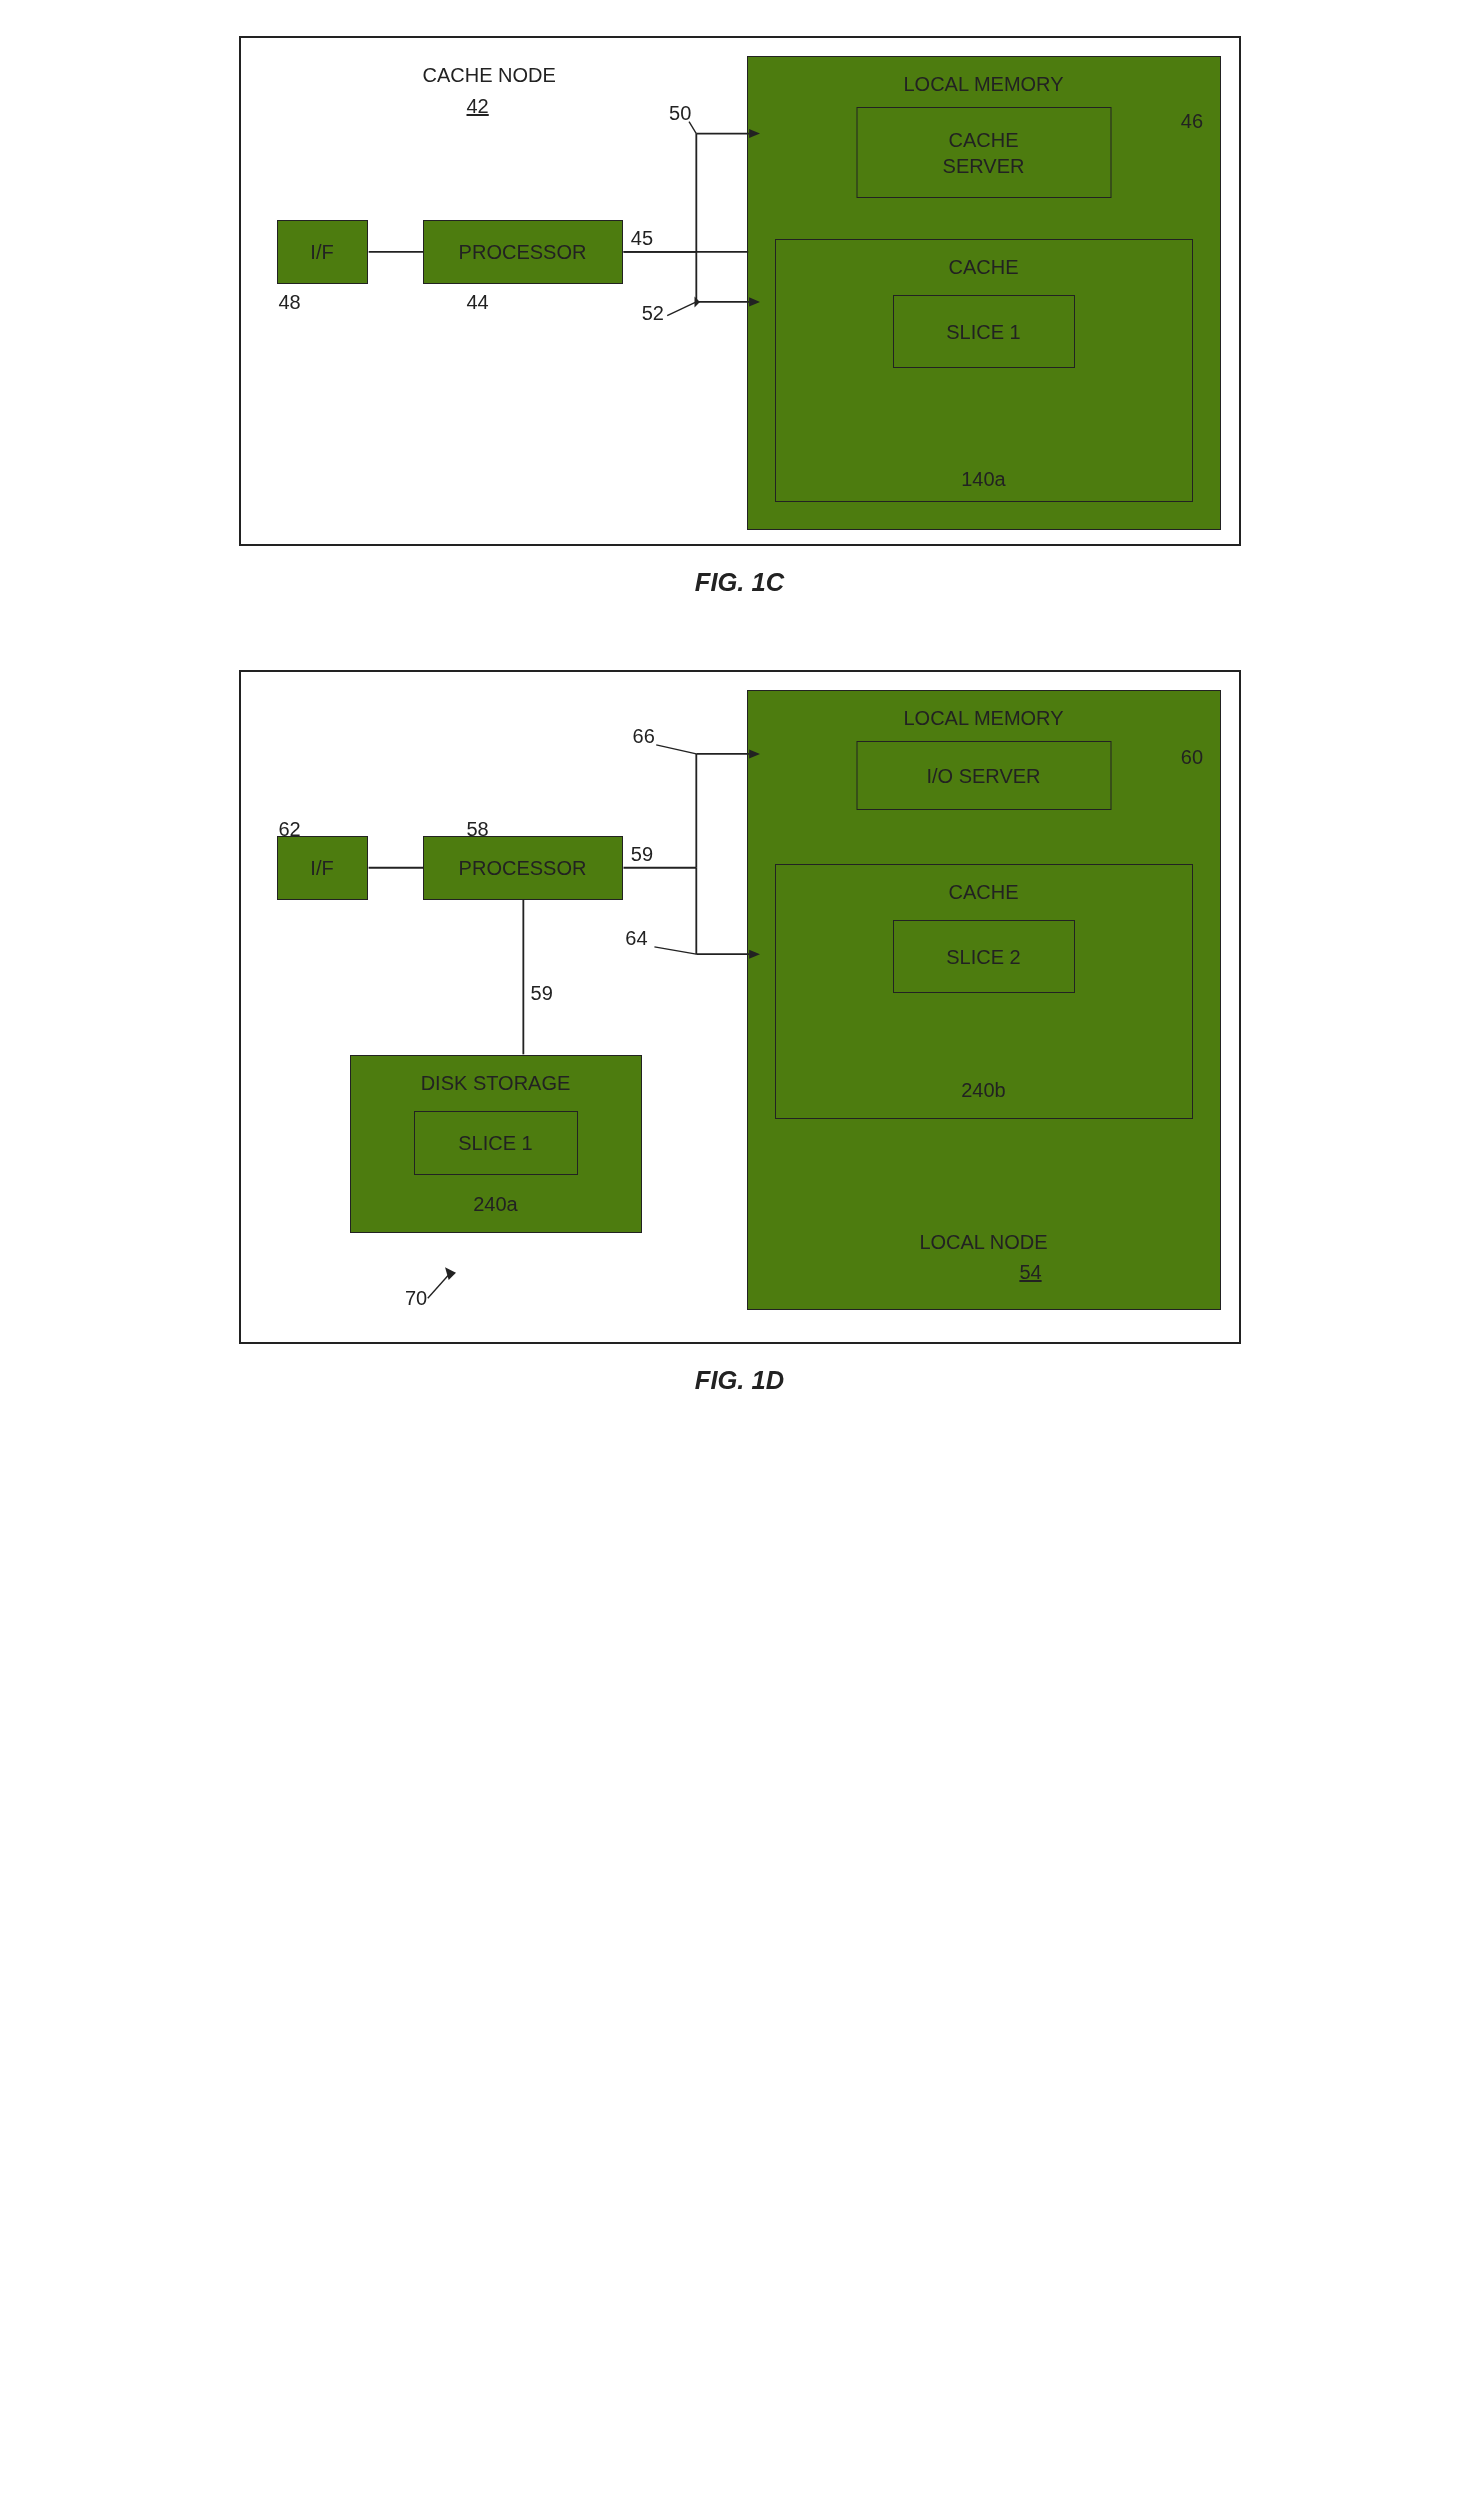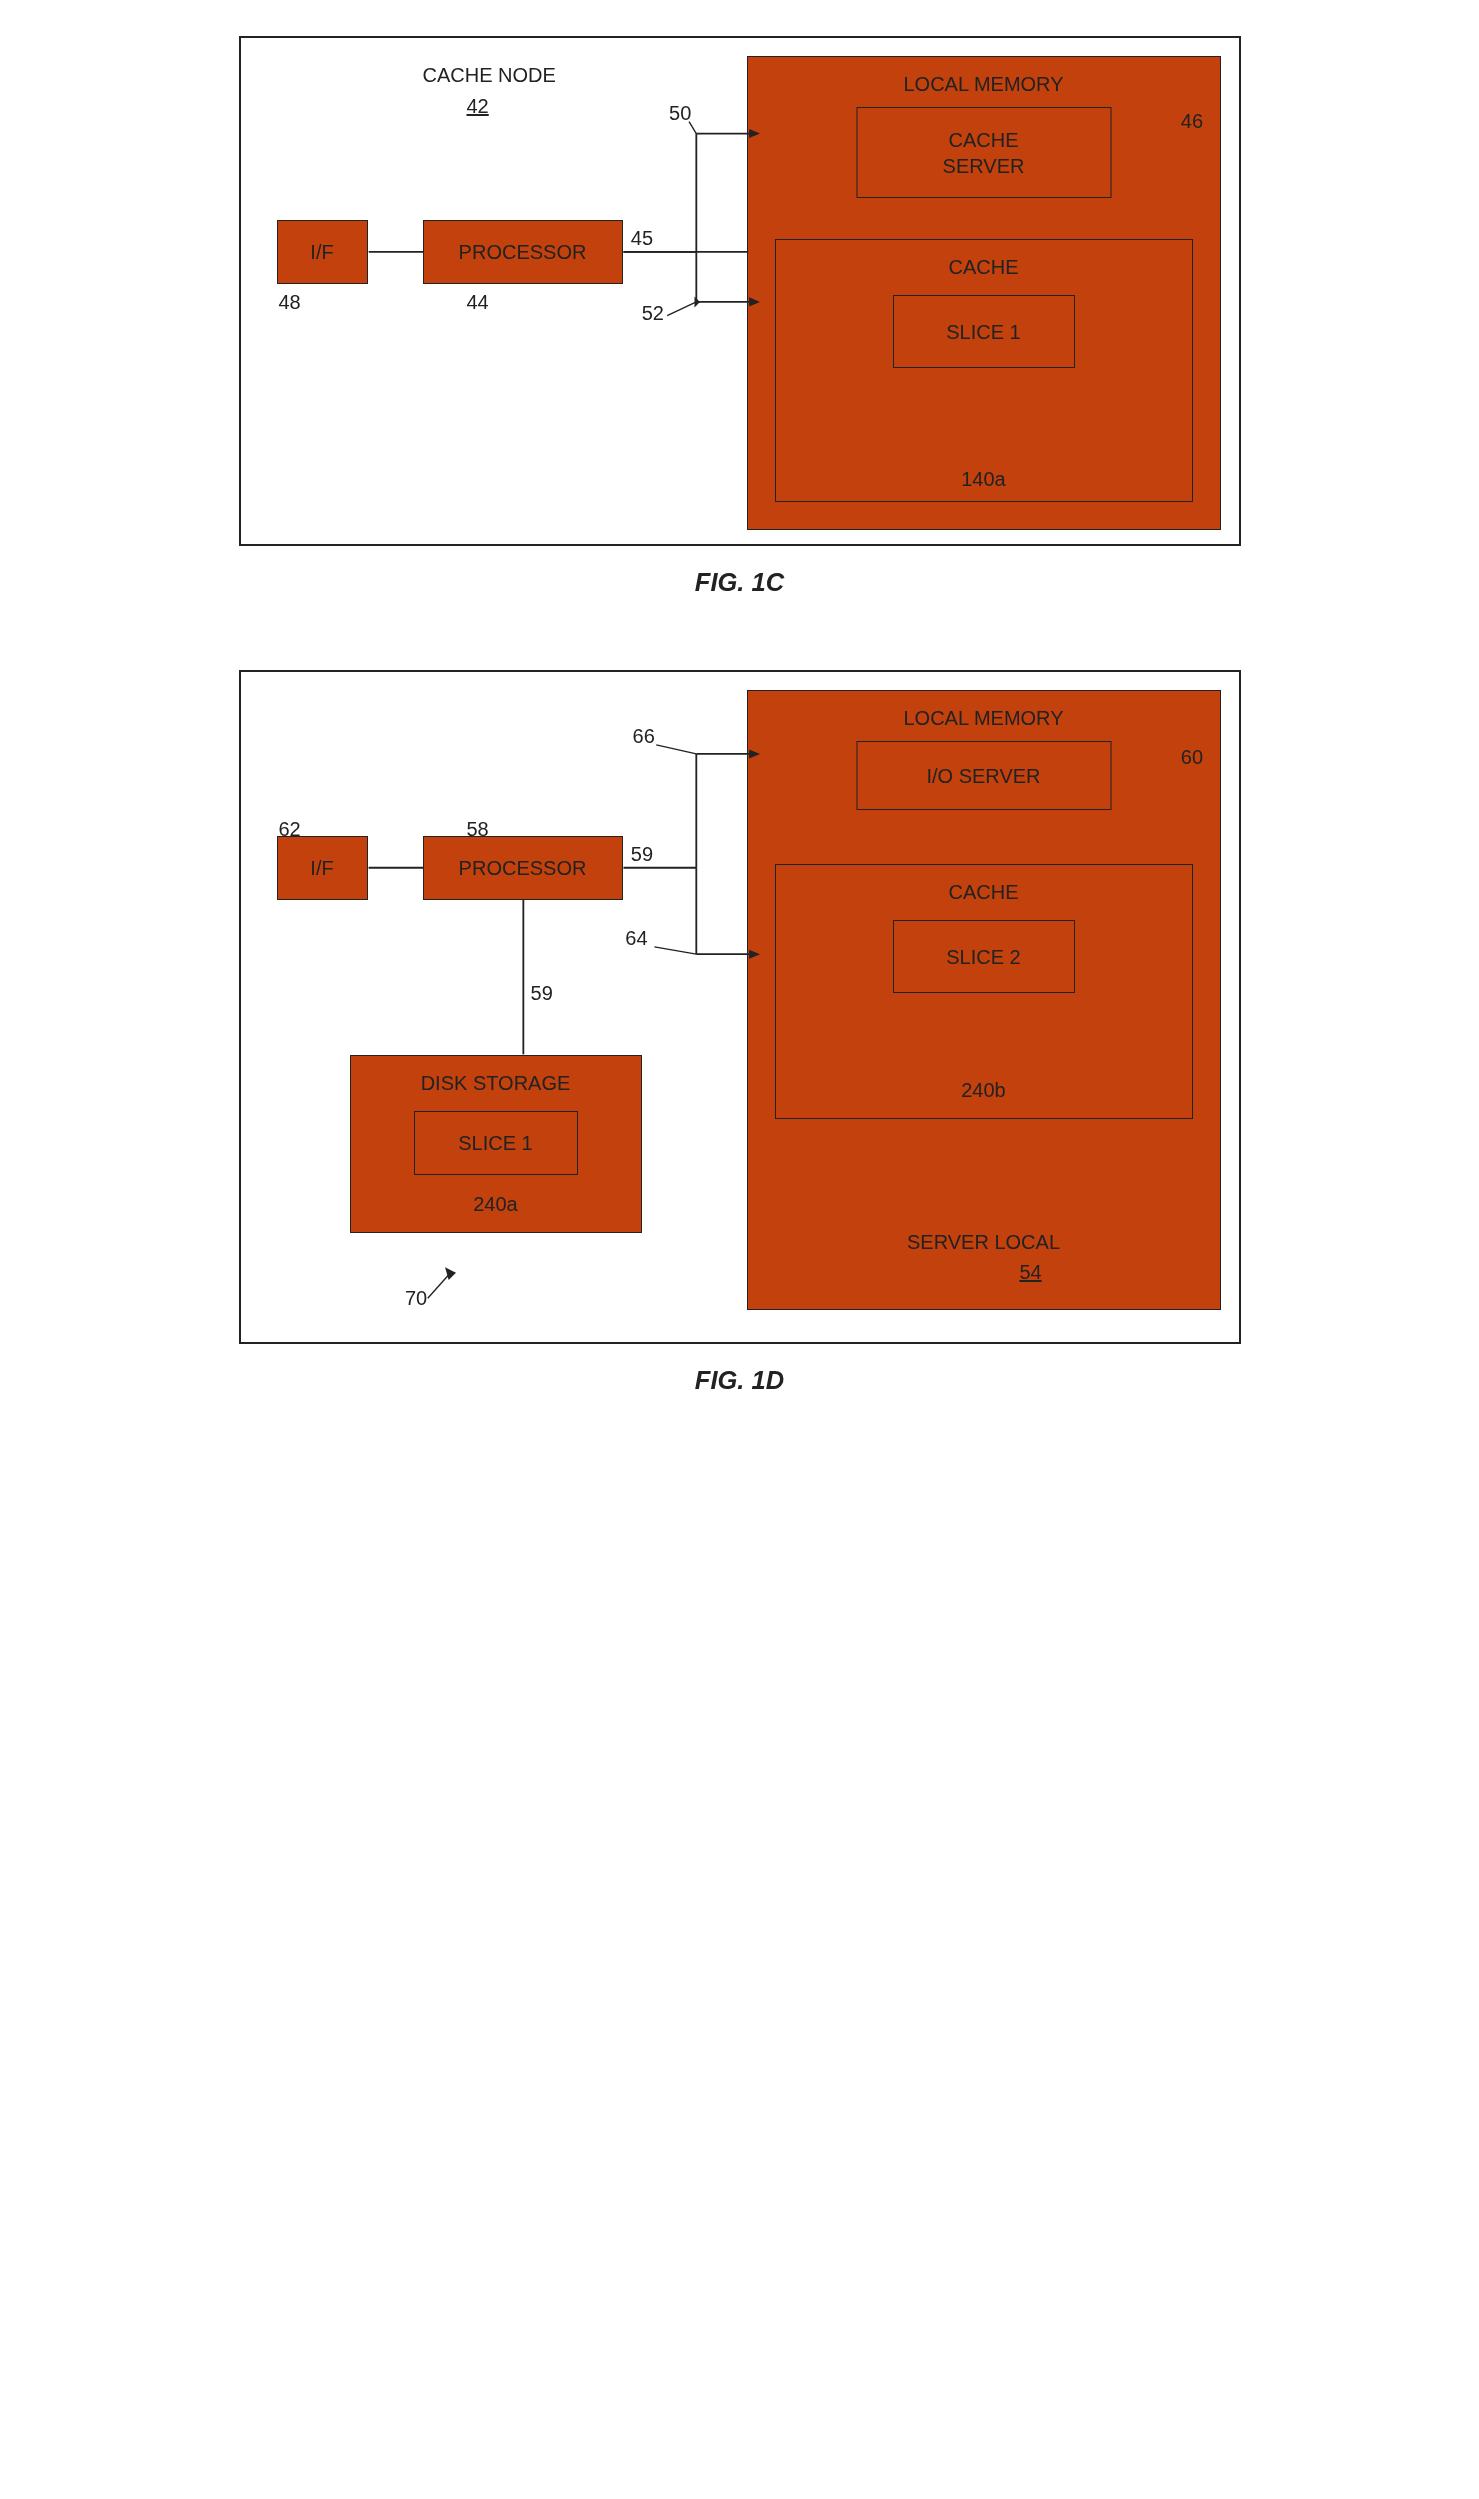--- a/index.html
+++ b/index.html
@@ -58,21 +58,21 @@
       white-space: nowrap;
     }
     .underline-label {
       text-decoration: underline;
     }
 
     
     .box {
       position: absolute;
       border: 1.8px solid #222;
-      background: #c2410c;
+      background: #4d7c0f;
       display: flex;
       flex-direction: column;
       align-items: center;
       justify-content: center;
     }
 
     .box-inner-label {
       font-size: 20px;
       font-weight: normal;
       color: #222;
@@ -207,21 +207,21 @@
           <div class="box" style="top:173px; left:27px; right:27px; height:255px;">
             <div class="label" style="top:16.4px; left:50%; transform:translateX(-50%);">CACHE</div>
 
             <div class="box" style="top:55px; left:50%; transform:translateX(-50%); width:182px; height:73px;">
               <div class="box-inner-label">SLICE 2</div>
             </div>
 
             <div class="label" style="bottom:16.4px; left:50%; transform:translateX(-50%);">240b</div>
           </div>
 
-          <div class="label" style="bottom:55px; left:50%; transform:translateX(-50%);">SERVER LOCAL</div>
+          <div class="label" style="bottom:55px; left:50%; transform:translateX(-50%);">LOCAL NODE</div>
           <div class="label underline-label" style="bottom:25.5px; left:50%; transform:translateX(-50%);margin-left:47px;">54</div>
         </div>
 
         <div class="box" style="top:164px; left:36px; width:91px; height:64px;">
           <div class="box-inner-label">I/F</div>
         </div>
 
         <div class="label" style="top:146px; left:38px;">62</div>
 
         <div class="box" style="top:164px; left:182px; width:200px; height:64px;">

